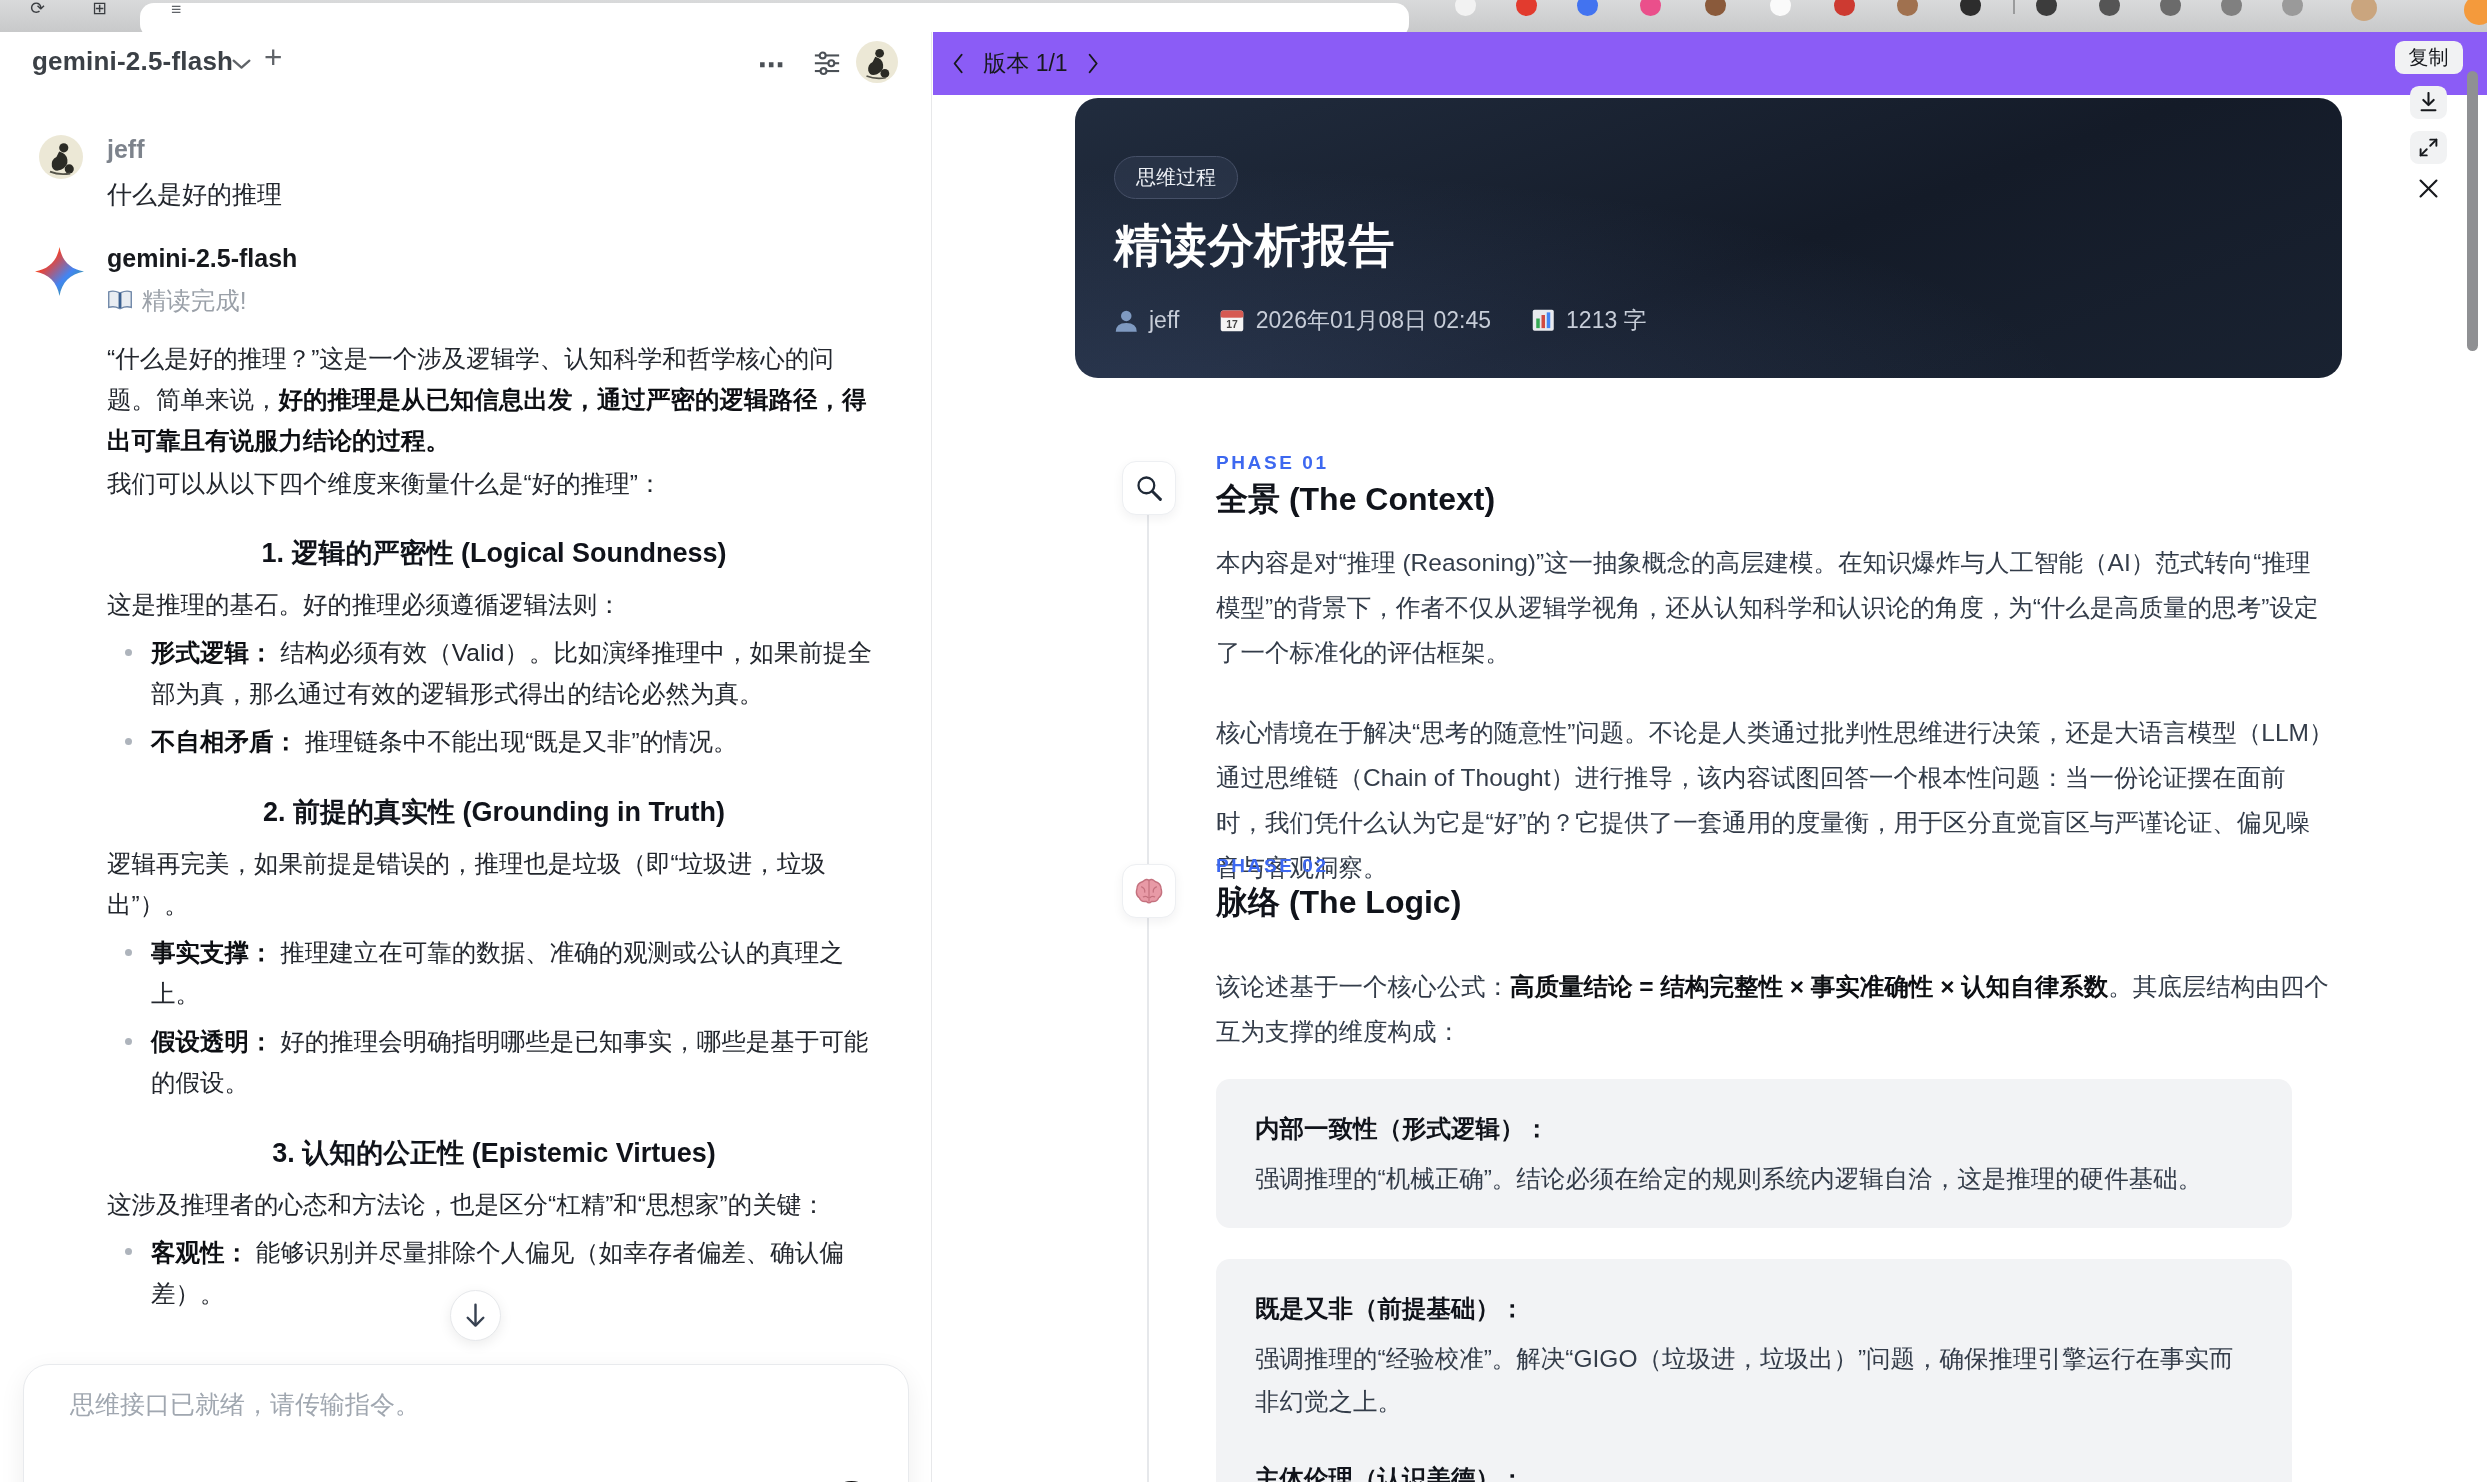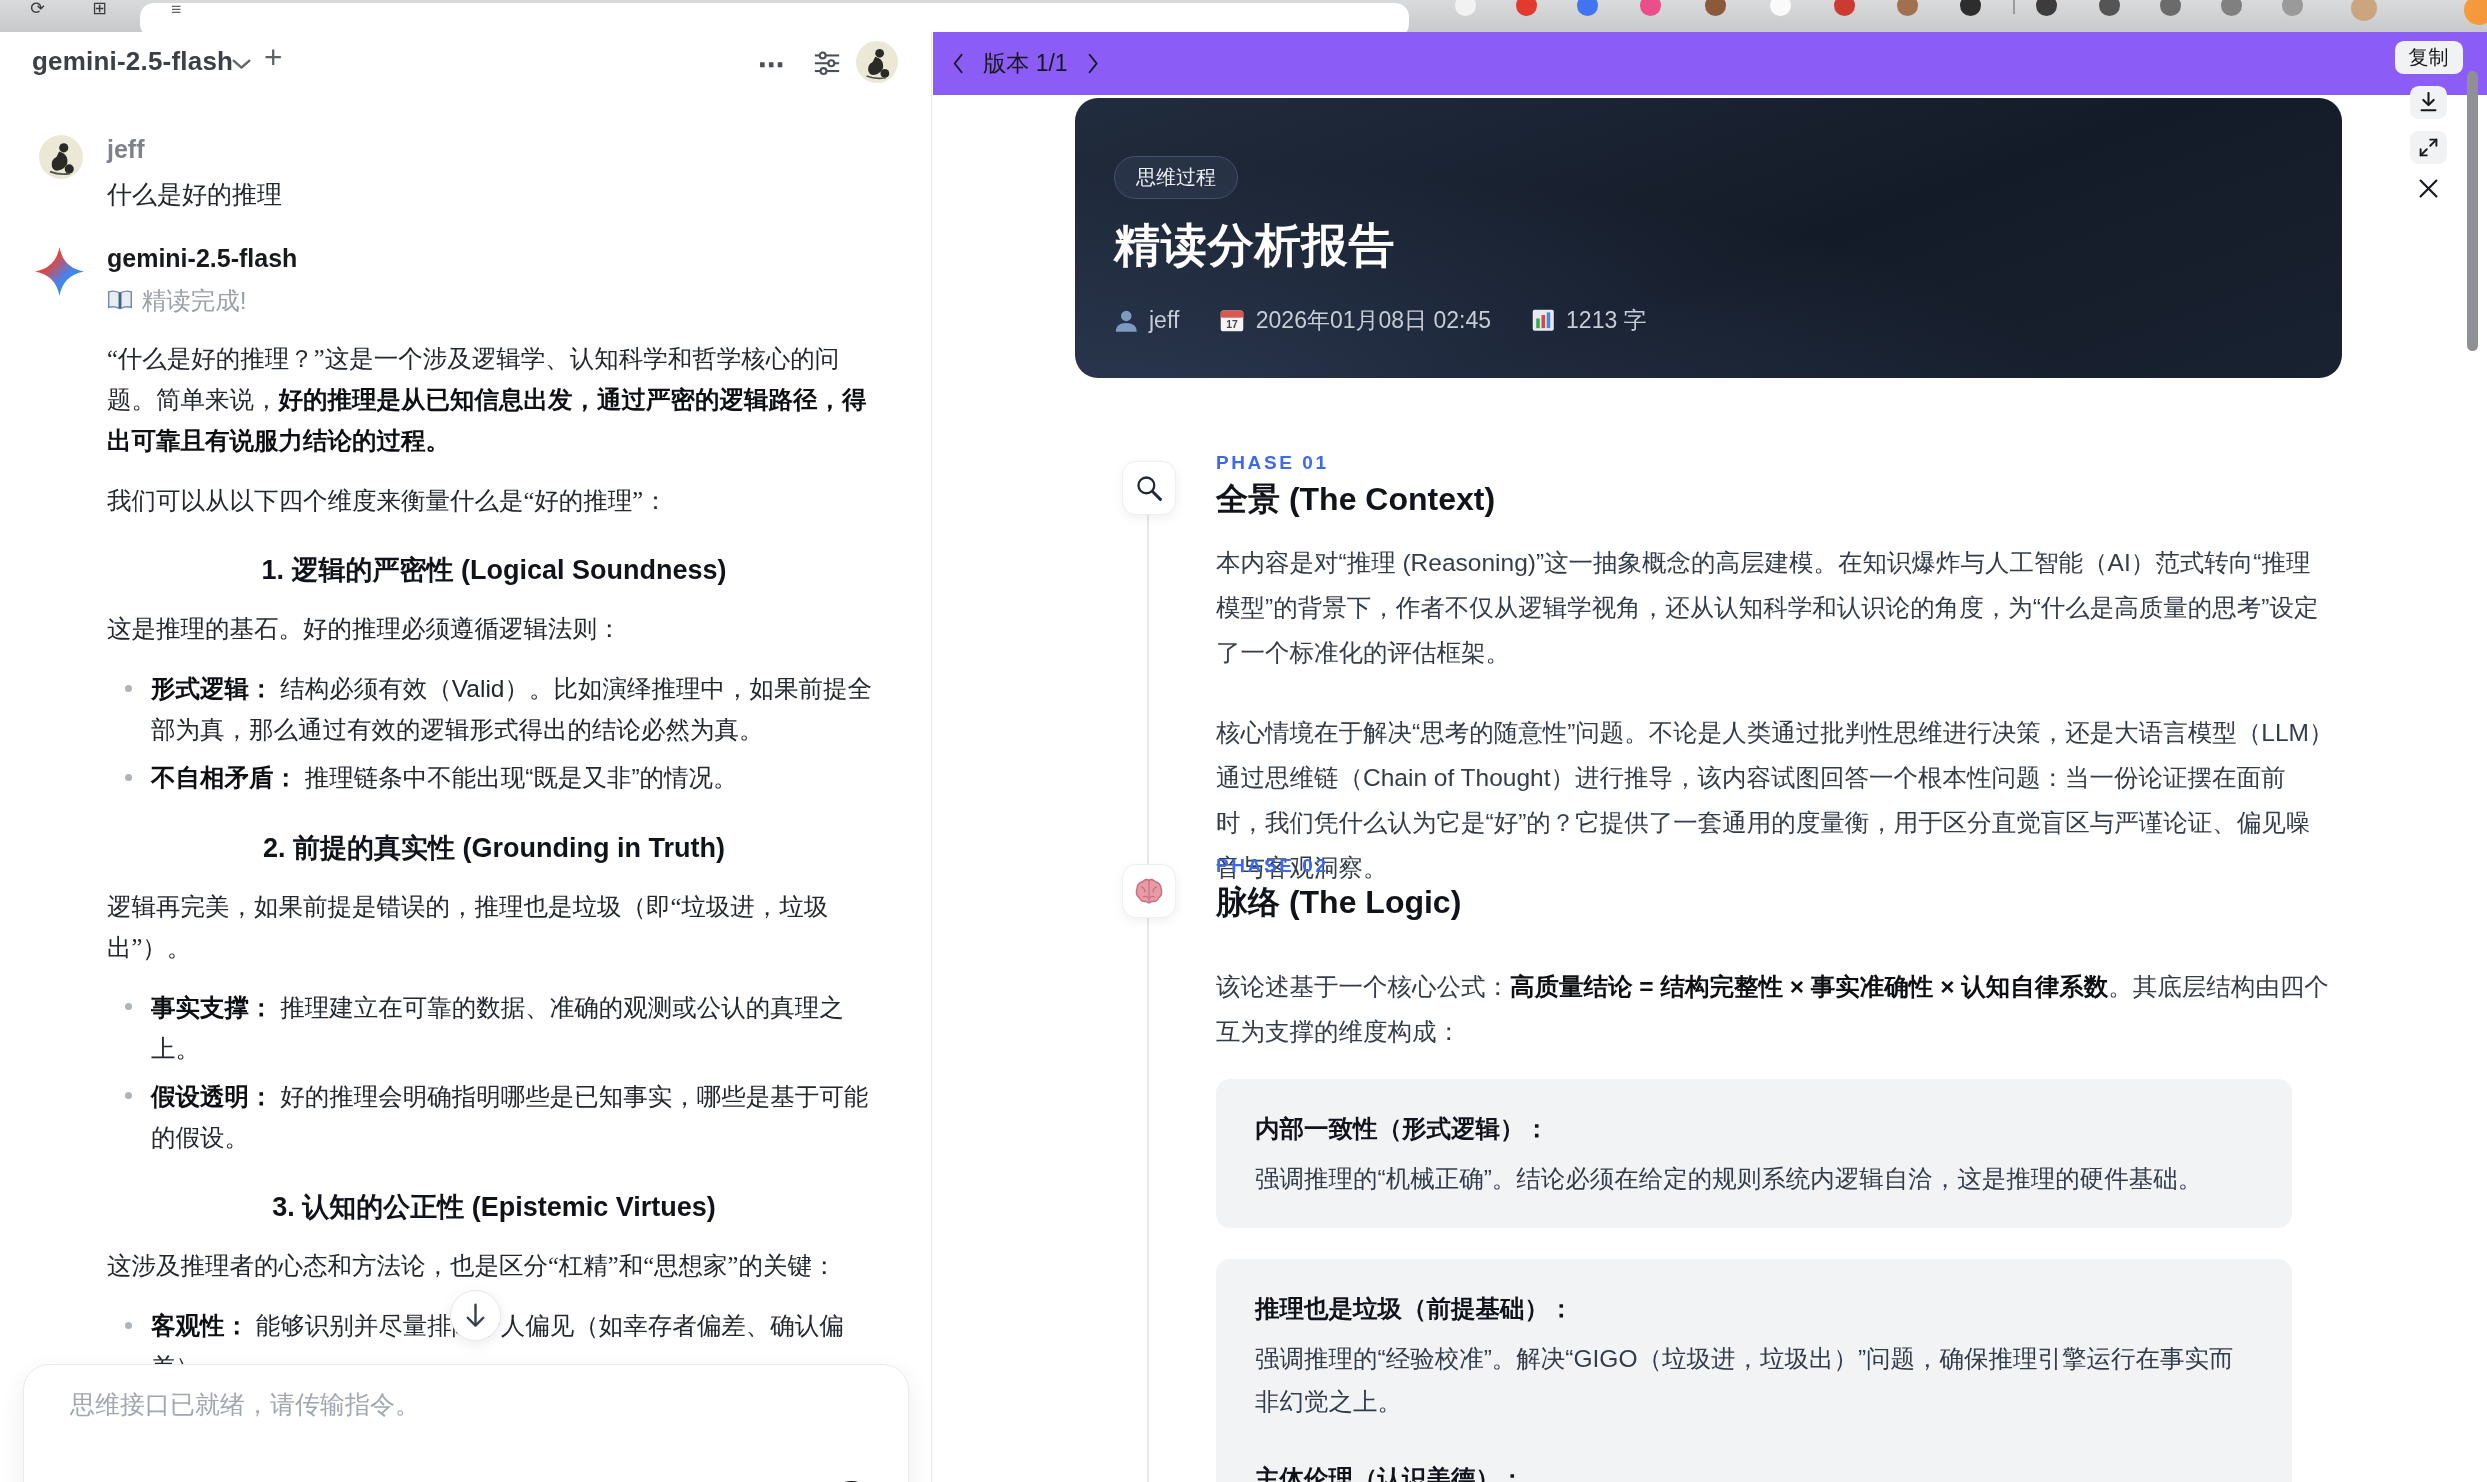--- a/index.html
+++ b/index.html
@@ -35,21 +35,21 @@
   
   .chat { position:absolute; left:0; top:68px; width:932px; height:1382px; overflow:hidden; }
   .avatar { position:absolute; border-radius:50%; background:#ece8d6; overflow:hidden; }
   .msg-name { font-weight:700; font-size:25px; color:#17191d; }
   .msg-name.user { color:#7d838c; font-weight:600; }
   .user-msg { position:absolute; left:107px; top:35px; }
   .user-text { margin-top:14px; font-size:25px; color:#23272e; }
   .ai-block { position:absolute; left:107px; top:144px; width:774px; }
   .ai-status { display:flex; align-items:center; gap:8.8px; margin-top:10.5px; color:#9aa0a8; font-size:24.5px; }
   .ai-body { margin-top:21px; font-size:24.5px; line-height:41px; color:#23272e; }
-  .ai-body p { margin:19px 0;font-family:Liberation Serif, serif; }
+  .ai-body p { margin:2px 0; }
   .ai-body strong { color:#0d0f13; }
   .ai-body h3 { margin:31.5px 0 12.3px 0; font-size:27px; line-height:37px; color:#10131a;text-align:center; }
   .ai-body ul { list-style:none; }
   .ai-body li { position:relative; padding-left:44px; margin:7px 0; }
   .ai-body li::before { content:""; position:absolute; left:17.5px; top:16.6px; width:7px; height:7px;
     border-radius:50%; background:#aeb4bc; }
 
   .scroll-btn { position:absolute; left:450px; top:1258px; width:51px; height:51px; border-radius:50%;
     background:#fff; border:0.9px solid #e6e8eb; box-shadow:0 3.5px 12.3px rgba(0,0,0,.08);
     display:flex; align-items:center; justify-content:center; z-index:20; }
@@ -353,21 +353,21 @@
         <div class="phase-body" style="top:109px">
           <p><span>该论述基于一个核心公式：</span><strong>高质量结论 = 结构完整性 × 事实准确性 × 认知自律系数</strong><span>。其底层结构由四个互为支撑的维度构成：</span></p>
         </div>
       </div>
 
       <div class="logic-card" style="top:984px">
         <div class="lc-title">内部一致性（形式逻辑）：</div>
         <div class="lc-text">强调推理的“机械正确”。结论必须在给定的规则系统内逻辑自洽，这是推理的硬件基础。</div>
       </div>
       <div class="logic-card" style="top:1164px">
-        <div class="lc-title">推理也是垃圾（前提基础）：</div>
+        <div class="lc-title">既是又非（前提基础）：</div>
         <div class="lc-text">强调推理的“经验校准”。解决“GIGO（垃圾进，垃圾出）”问题，确保推理引擎运行在事实而非幻觉之上。</div>
       </div>
       <div class="logic-card" style="top:1334px">
         <div class="lc-title">主体伦理（认识美德）：</div>
 
       </div>
 
     </div>
   </div>
 </div>

